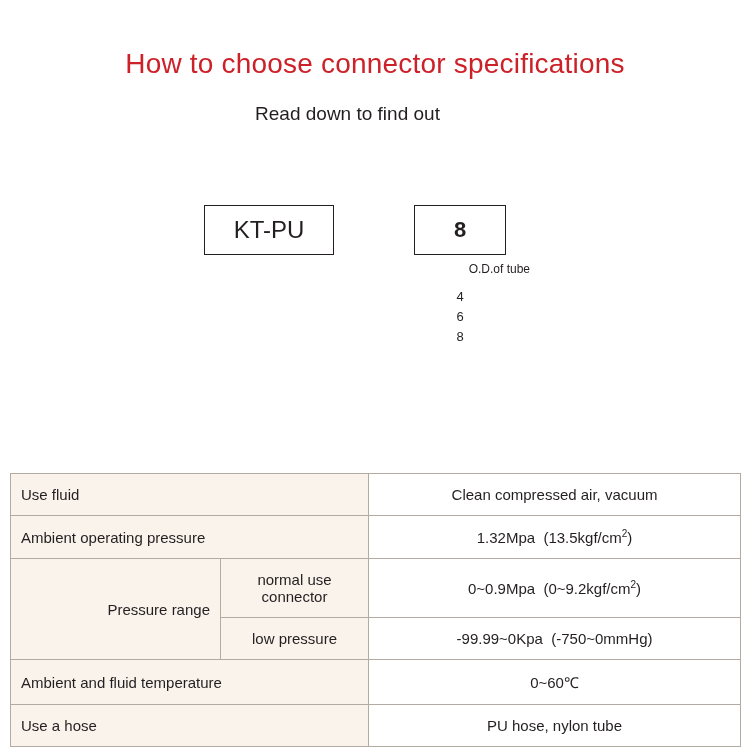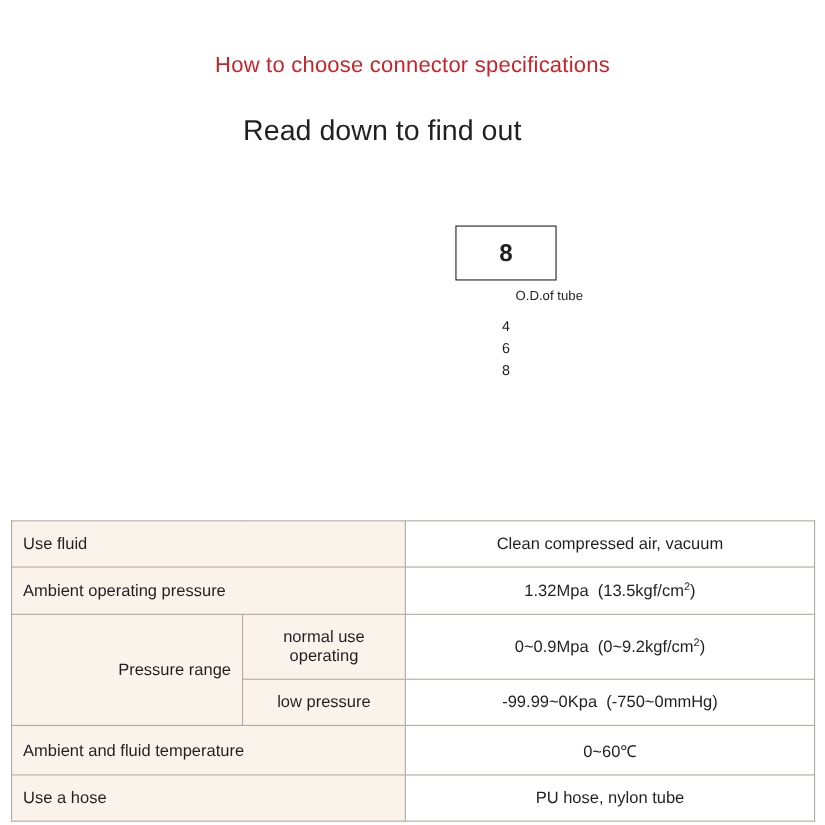--- a/index.html
+++ b/index.html
@@ -18,32 +18,32 @@
     position: relative;
     width: 750px;
     height: 750px;
   }
   .title {
     position: absolute;
     top: 48px;
     left: 0;
     width: 750px;
     text-align: center;
-    font-size: 20px;
+    font-size: 28px;
     color: #cc2128;
     font-weight: 400;
     letter-spacing: 0.2px;
   }
   .subtitle {
     position: absolute;
     top: 103px;
     left: 0;
     width: 695px;
     text-align: center;
-    font-size: 26px;
+    font-size: 19px;
     color: #231f20;
     font-weight: 400;
   }
 
   
   .code-row {
     position: absolute;
     top: 205px;
     left: 0;
     width: 750px;
@@ -137,20 +137,23 @@
 </style>
 </head>
 <body>
 
 <div class="page">
 
   <div class="title">How to choose connector specifications</div>
   <div class="subtitle">Read down to find out</div>
 
   <div class="code-row">
+    <div class="code-box series">
+      <span>KT-PU</span>
+    </div>
     <div class="code-box size">
       <span>8</span>
     </div>
   </div>
 
   <div class="code-caption">O.D.of tube</div>
 
   <div class="options">
     <div>4</div>
     <div>6</div>
@@ -167,21 +170,21 @@
       <tr>
         <td class="lbl" colspan="2">Use fluid</td>
         <td class="val">Clean compressed air, vacuum</td>
       </tr>
       <tr>
         <td class="lbl" colspan="2">Ambient operating pressure</td>
         <td class="val"><span>1.32Mpa&nbsp;&nbsp;(13.5kgf/cm</span><span class="sup">2</span><span>)</span></td>
       </tr>
       <tr>
         <td class="pr-label" rowspan="2">Pressure range</td>
-        <td class="sub-lbl">normal use operating</td>
+        <td class="sub-lbl">normal use connector</td>
         <td class="val"><span>0~0.9Mpa&nbsp;&nbsp;(0~9.2kgf/cm</span><span class="sup">2</span><span>)</span></td>
       </tr>
       <tr>
         <td class="sub-lbl">low pressure</td>
         <td class="val">-99.99~0Kpa&nbsp;&nbsp;(-750~0mmHg)</td>
       </tr>
       <tr>
         <td class="lbl" colspan="2">Ambient and fluid temperature</td>
         <td class="val">0~60℃</td>
       </tr>

